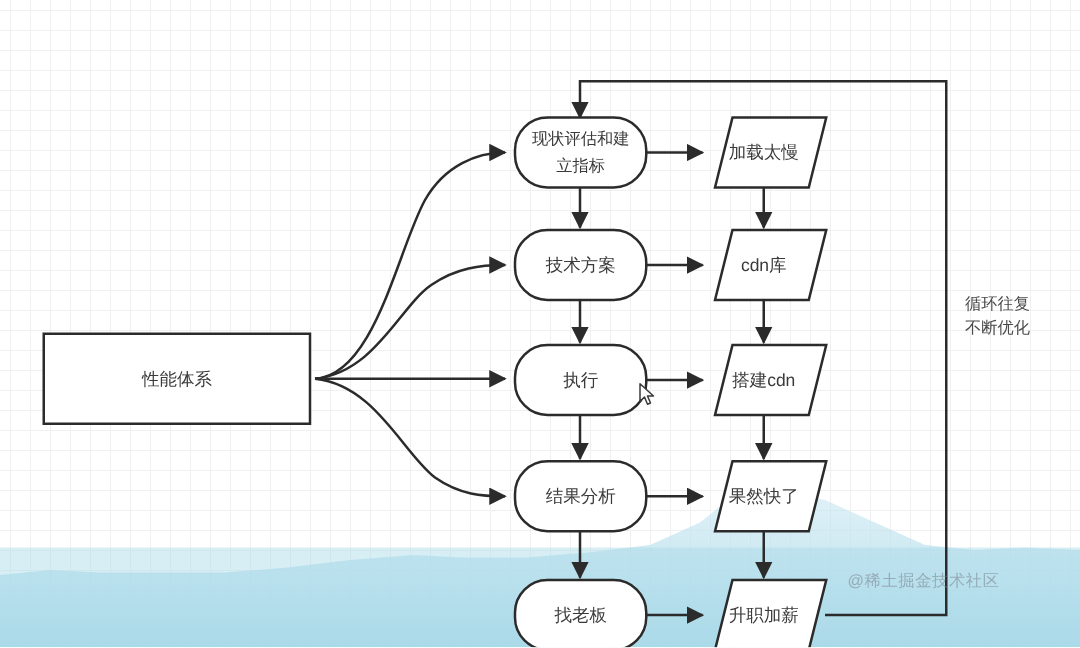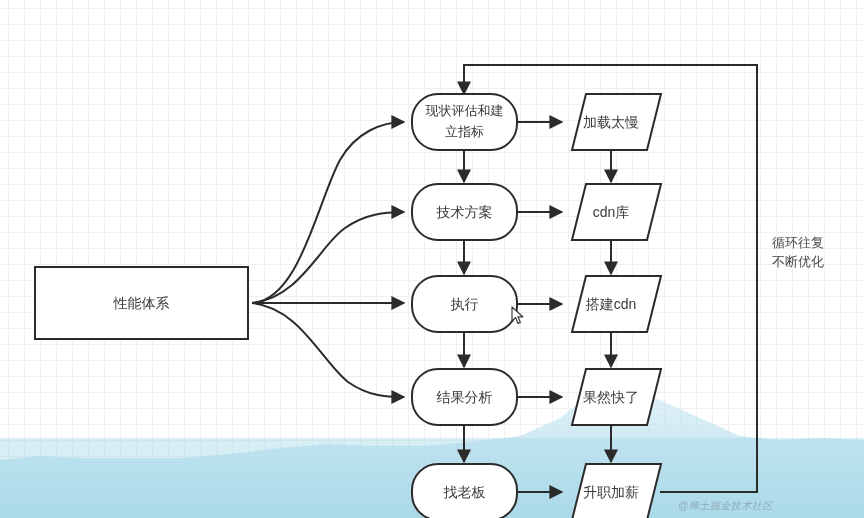--- a/index.html
+++ b/index.html
@@ -70,28 +70,27 @@
     stroke-width: 2;
   }
   .edge {
     fill: none;
     stroke: #2b2b2b;
     stroke-width: 2;
   }
   .watermark {
     position: absolute;
     left: 678px;
-    top: 499px;
+    top: 456px;
     font-family: "Liberation Sans", "DejaVu Sans", sans-serif;
-    font-size: 10px;
+    font-size: 13px;
     color: rgba(120,130,140,0.55);
     white-space: nowrap;
     letter-spacing: 0.5px;
     pointer-events: none;
-    font-style: italic;
   }
   .cursor {
     position: absolute;
     left: 511px;
     top: 306px;
     width: 14px;
     height: 20px;
     pointer-events: none;
   }
 </style>

